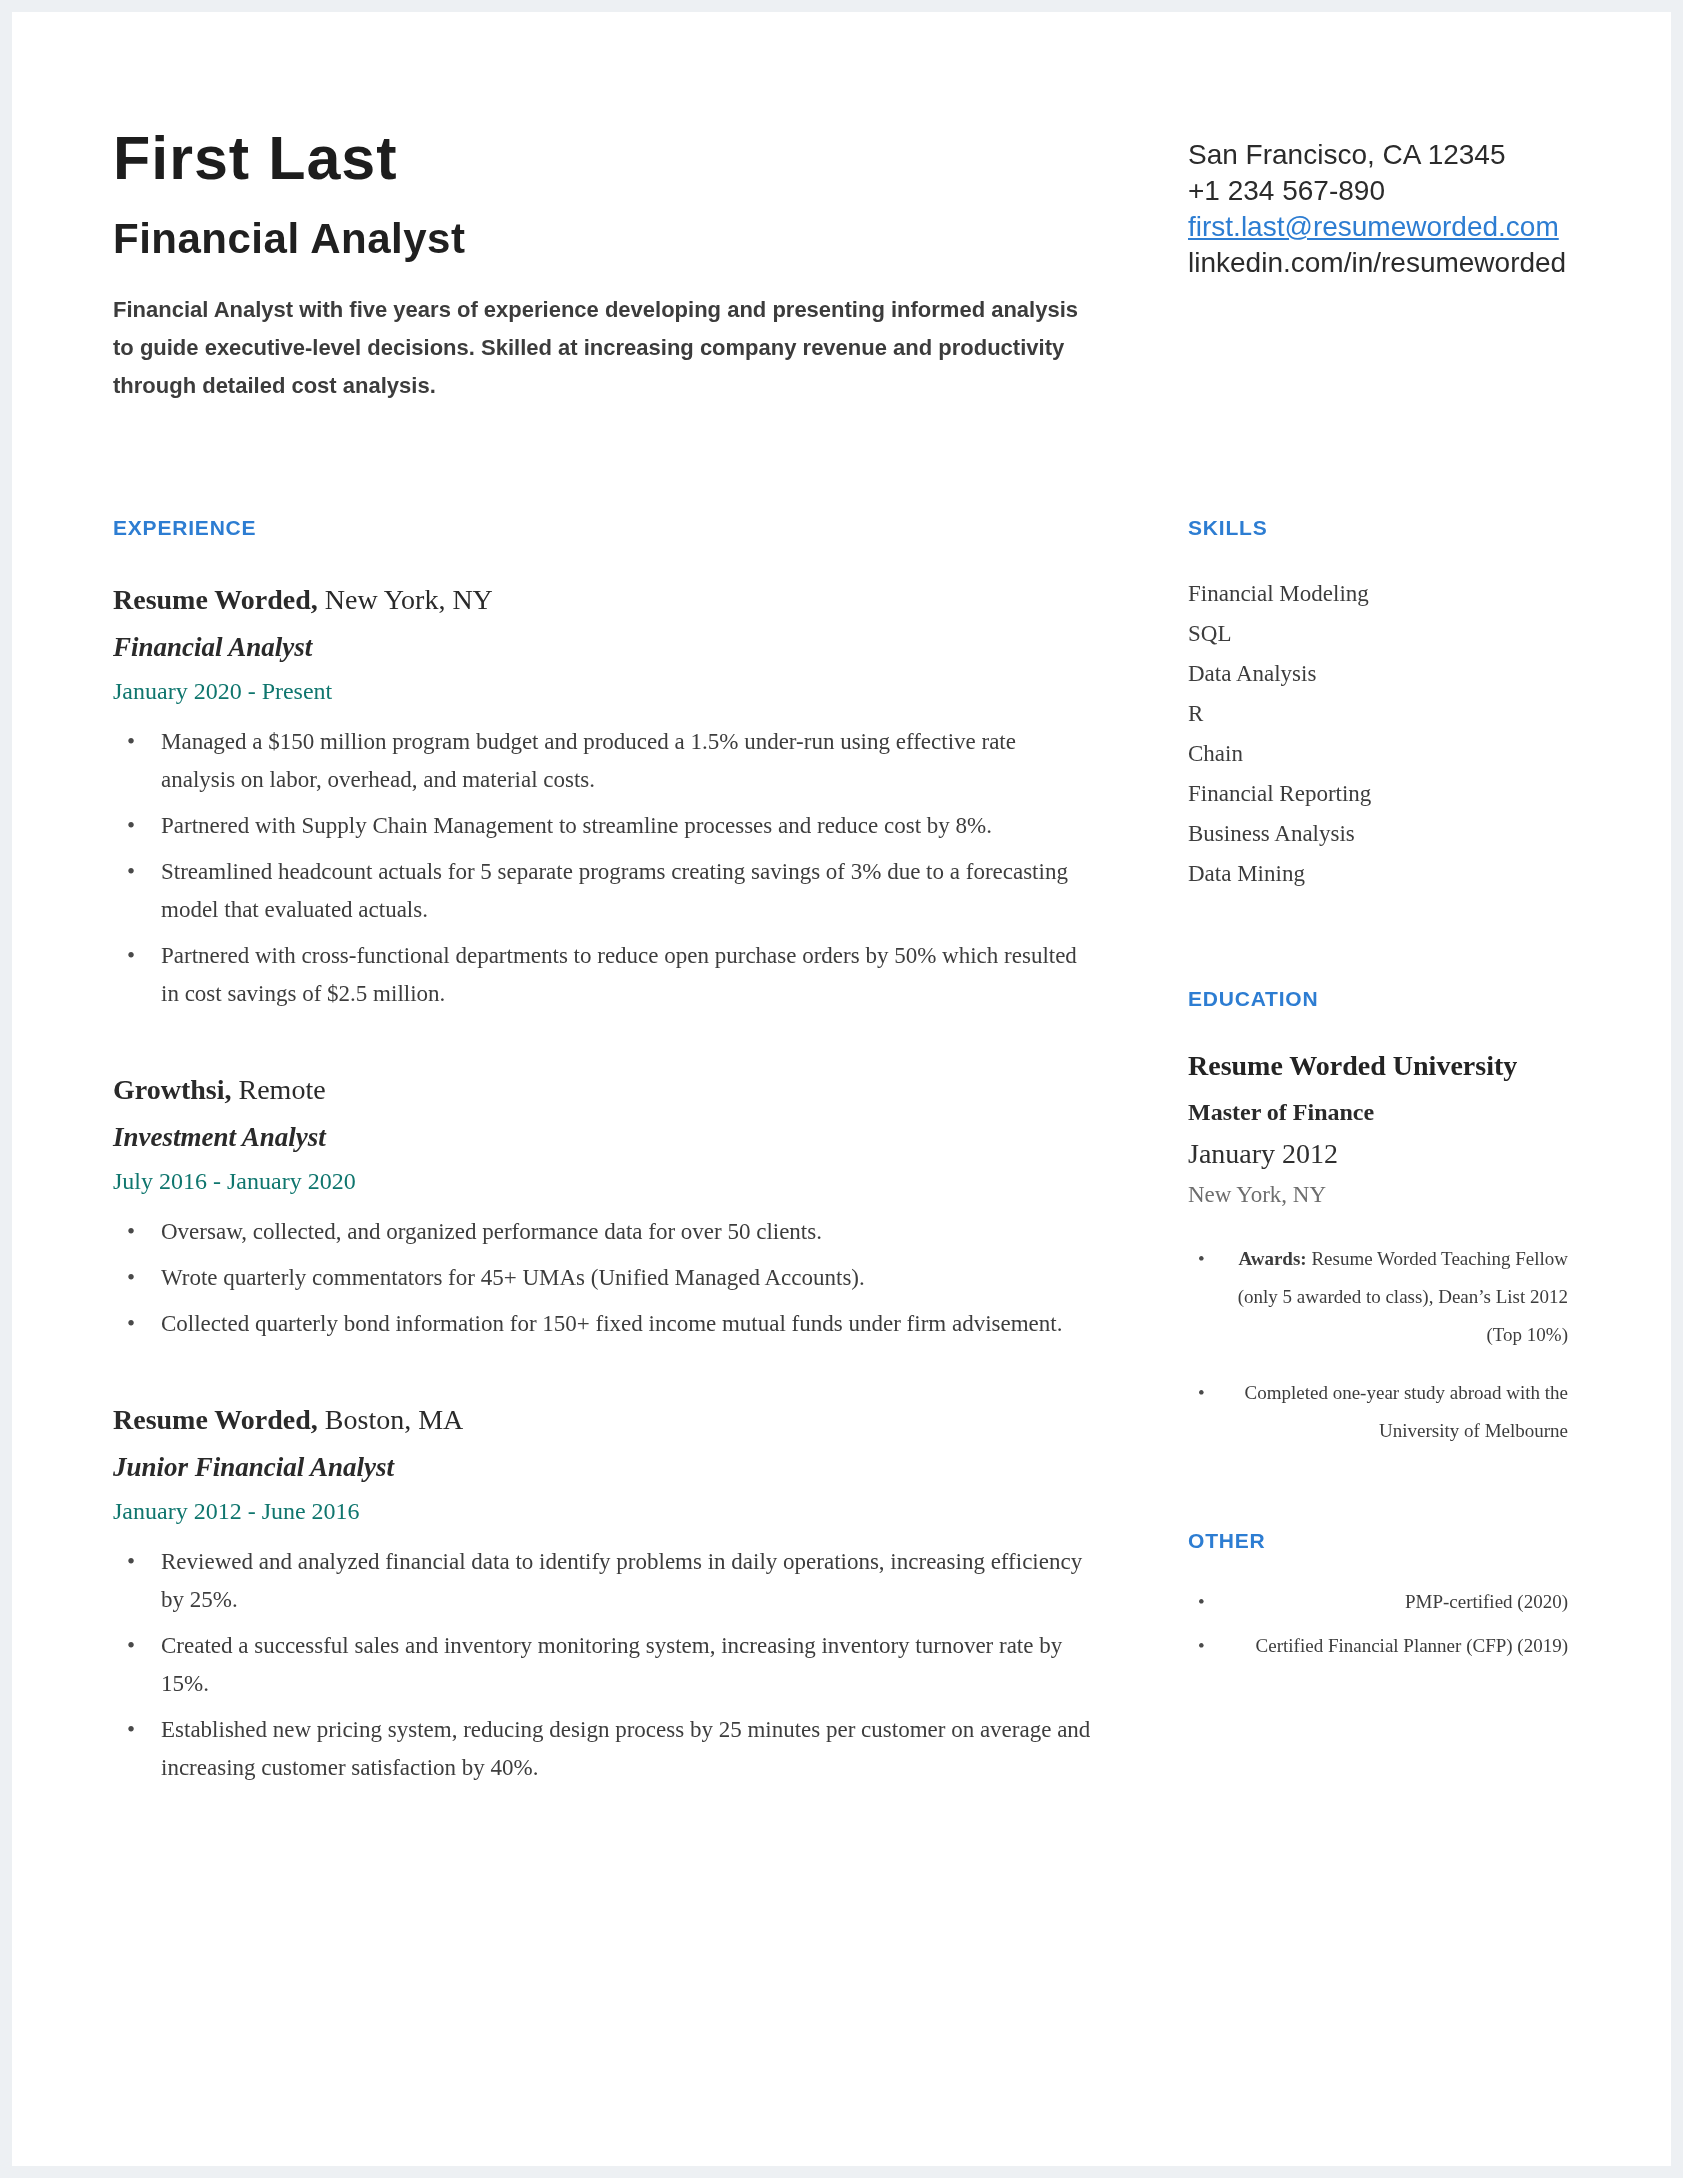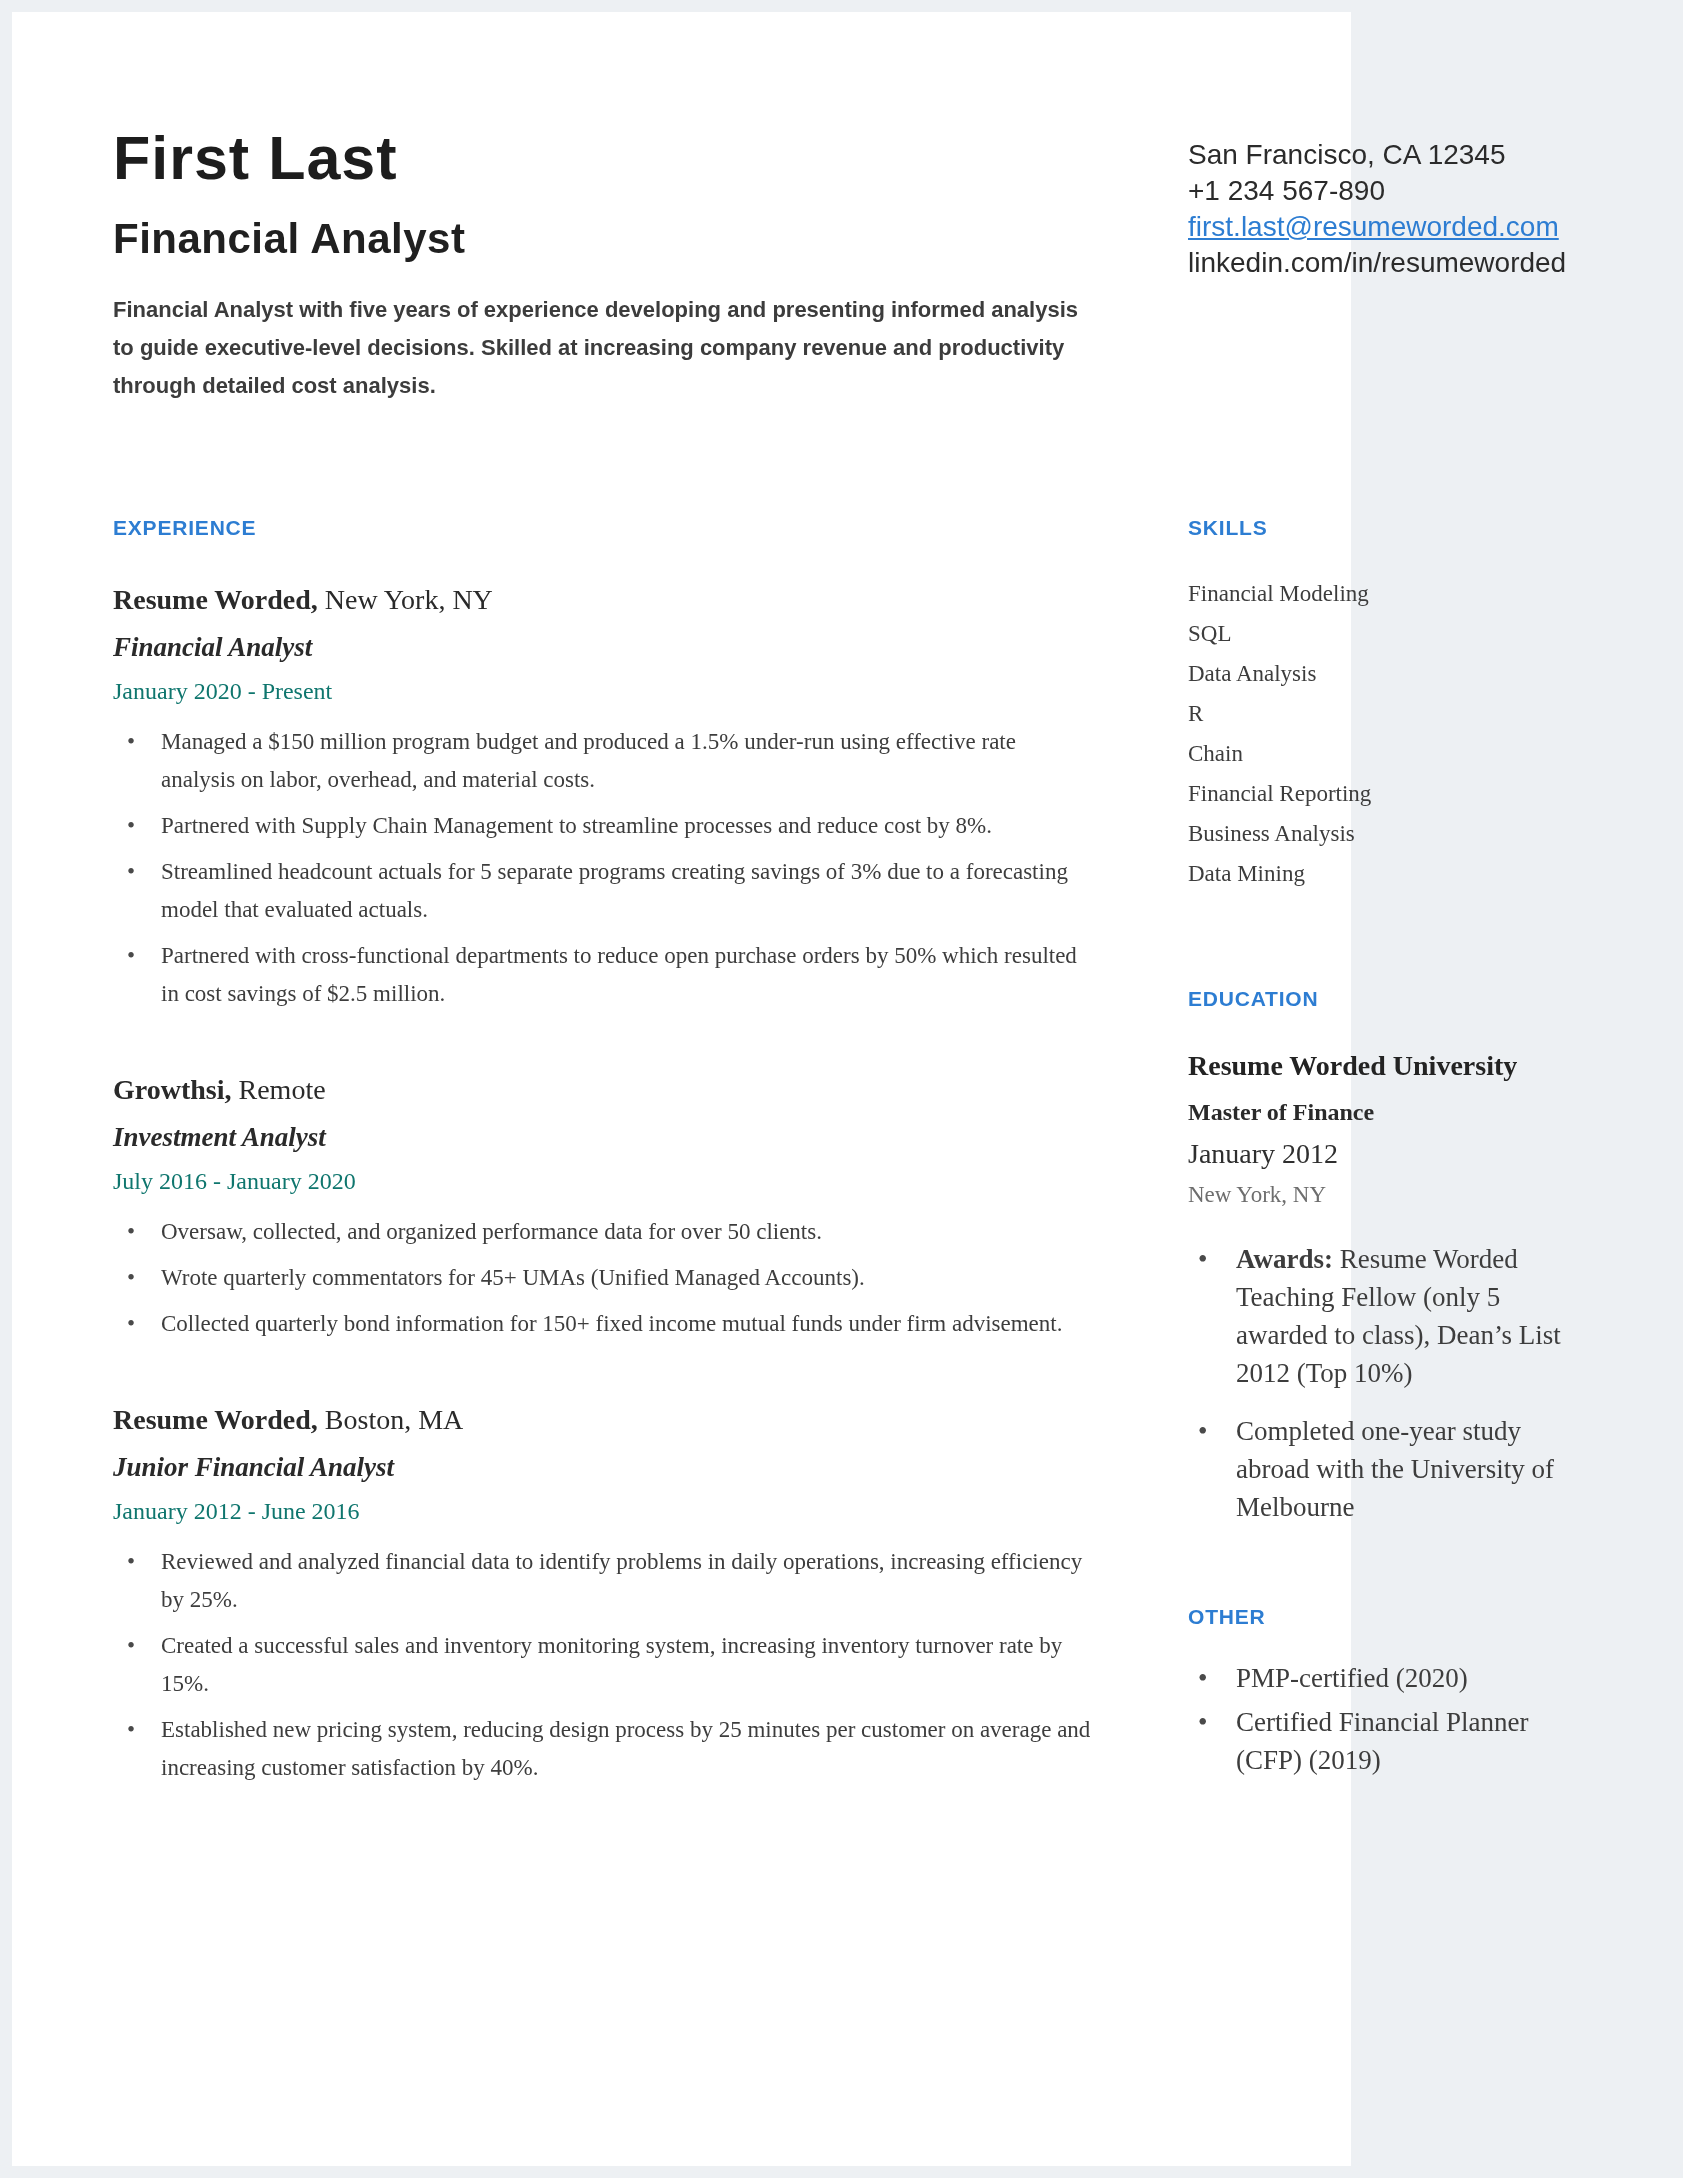--- a/index.html
+++ b/index.html
@@ -5,21 +5,21 @@
   * { box-sizing: border-box; margin: 0; padding: 0; }
   html, body { width: 1683px; height: 2178px; }
   body {
     background: #edf0f3;
     font-family: "Liberation Sans", sans-serif;
     position: relative;
   }
   .page {
     position: absolute;
     left: 12px; top: 12px;
-    width: 1339px; height: 2154px;
+    width: 1659px; height: 2154px;
     background: #ffffff;
     padding: 111px 103px 0 101px;
   }
 
   
   .header { display: flex; }
   .header-left { width: 980px; flex: none; }
   .header-right { width: 380px; flex: none; margin-left: 95px; padding-top: 14px; }
 
   .name {
@@ -111,24 +111,25 @@
     color: #232323;
   }
   .degree { margin-top: 14px; font-size: 24px; font-weight: 700; color: #2a2a2a; }
   .edu-date { margin-top: 12px; font-size: 28px; color: #2f2f2f; }
   .edu-location { margin-top: 12px; font-size: 23px; color: #6e6e6e; }
 
   ul.side-bullets { list-style: none; margin-top: 32px; }
   ul.side-bullets li {
     position: relative;
     padding-left: 48px;
-    font-size: 27px;
+    font-size: 19px;
     line-height: 38px;
     color: #3d3d3d;
     margin-bottom: 20px;
+    text-align: right;
   }
   ul.side-bullets li::before {
     content: "\2022";
     position: absolute;
     left: 10px;
     top: 0;
     color: #4a4a4a;
   }
   ul.side-bullets .b-label { font-weight: 700; }
 

